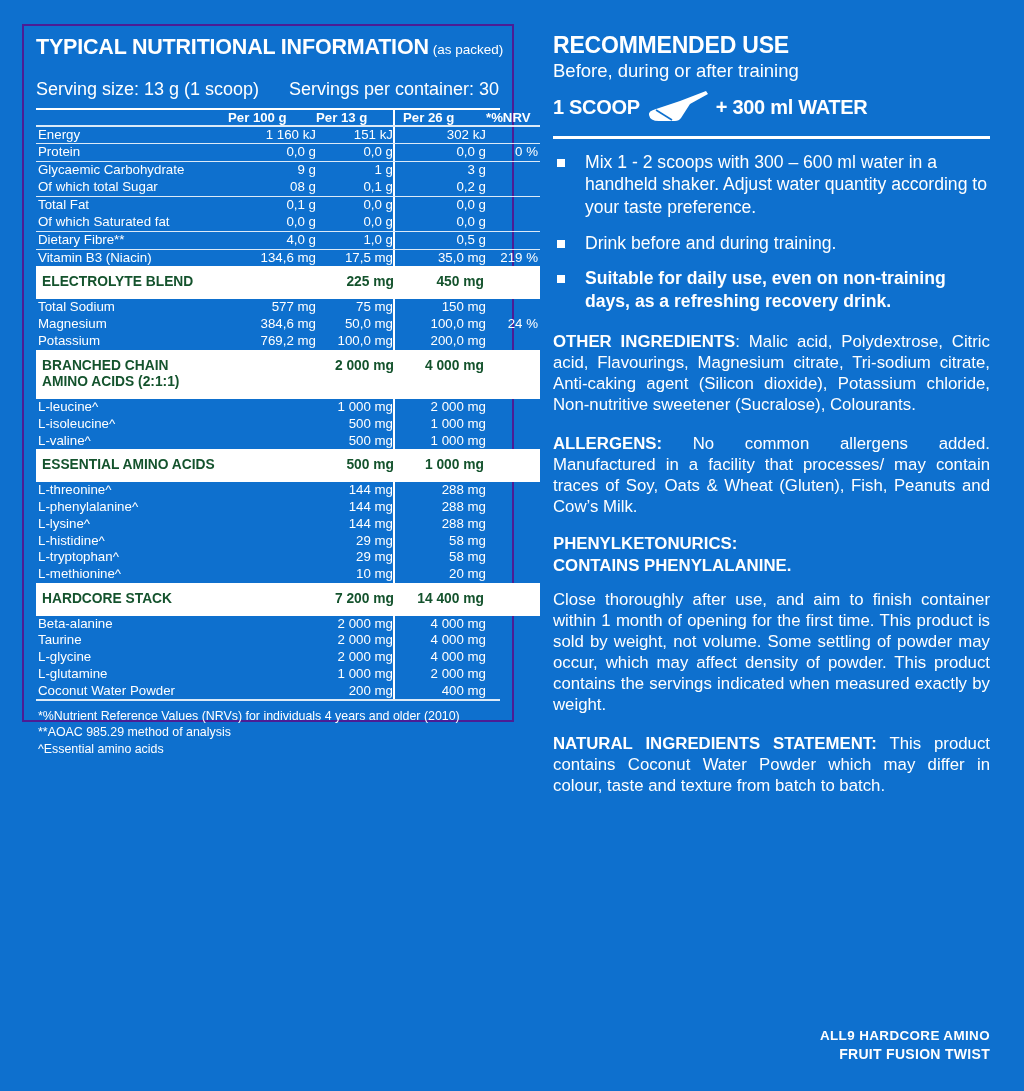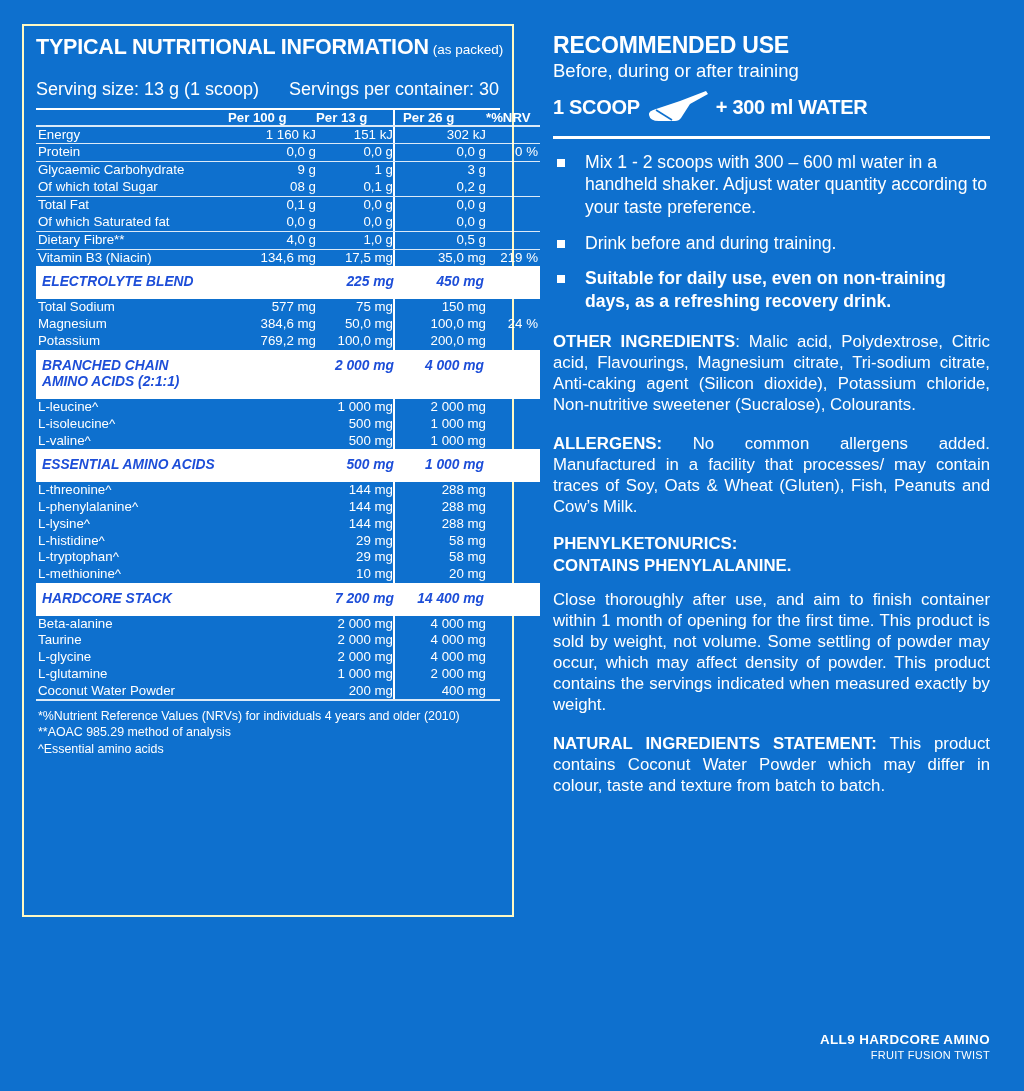--- a/index.html
+++ b/index.html
@@ -7,22 +7,22 @@
     width: 1024px; height: 1091px;
     background: #0e70ce;
     font-family: "Liberation Sans", sans-serif;
     -webkit-font-smoothing: antialiased;
   }
   .page { position: relative; width: 1024px; height: 1091px; overflow: hidden; }
 
   
   .nutrition-panel {
     position: absolute; left: 22px; top: 24px;
-    width: 492px; height: 893px;
-    border: 2px solid #fef9c3;
+    width: 492px; height: 698px;
+    border: 2px solid #4c1d95;
     padding: 10px 12px 8px 12px;
   }
   .nut-title-row { display: flex; align-items: baseline; }
   .nut-title {
     color: #ffffff; font-size: 21.5px; font-weight: bold;
     letter-spacing: -0.2px; line-height: 1.05; white-space: nowrap;
   }
   .nut-title-sub {
     color: #ffffff; font-size: 13.5px; font-weight: normal;
     margin-left: 4px; white-space: nowrap;
@@ -62,24 +62,24 @@
   
   .divcol { border-left: 2px solid #ffffff; padding-left: 8px !important; }
   .divcol-hdr { border-left: 2px solid #ffffff; padding-left: 8px !important; }
 
   
   tr.sep td { padding: 0; }
   tr.sep div { height: 1.2px; background: rgba(255,255,255,.85); }
 
   
   tr.hl td {
-    background: #ffffff; color: #1d4ed8;
+    background: #ffffff; color: #14532d;
     font-weight: bold; font-size: 13.8px;
     padding: 8px 0 8px 8px; text-align: right;
-    white-space: pre-line; line-height: 1.22; font-style: italic;
+    white-space: pre-line; line-height: 1.22;
   }
   tr.hl td.lbl { text-align: left; padding-left: 6px; }
   tr.hl td.divcol { border-left: none; padding-left: 8px !important; }
   tr.hl td.pad-r { padding-right: 2px; }
 
   .footnotes {
     color: #ffffff; font-size: 12.4px; line-height: 1.34;
     padding-top: 7px; padding-left: 2px;
   }
 
@@ -114,21 +114,21 @@
   }
   p.para.tight { margin-top: 13px; }
   .bold { font-weight: bold; }
   .block-bold { font-weight: bold; font-size: 16.8px; line-height: 1.26; }
 
   .product-name {
     position: absolute; right: 34px; bottom: 28px;
     text-align: right; color: #ffffff;
   }
   .pn-1 { font-size: 13.4px; font-weight: bold; letter-spacing: .4px; line-height: 1.35; }
-  .pn-2 { font-size: 11px; font-weight: normal; letter-spacing: .3px; line-height: 1.25; }
+  .pn-2 { font-size: 14px; font-weight: bold; letter-spacing: .3px; line-height: 1.25; }
 </style>
 </head>
 <body>
 
 <div class="page">
 
   <div class="nutrition-panel">
 
     <div class="nut-title-row">
       <span class="nut-title">TYPICAL NUTRITIONAL INFORMATION</span>

